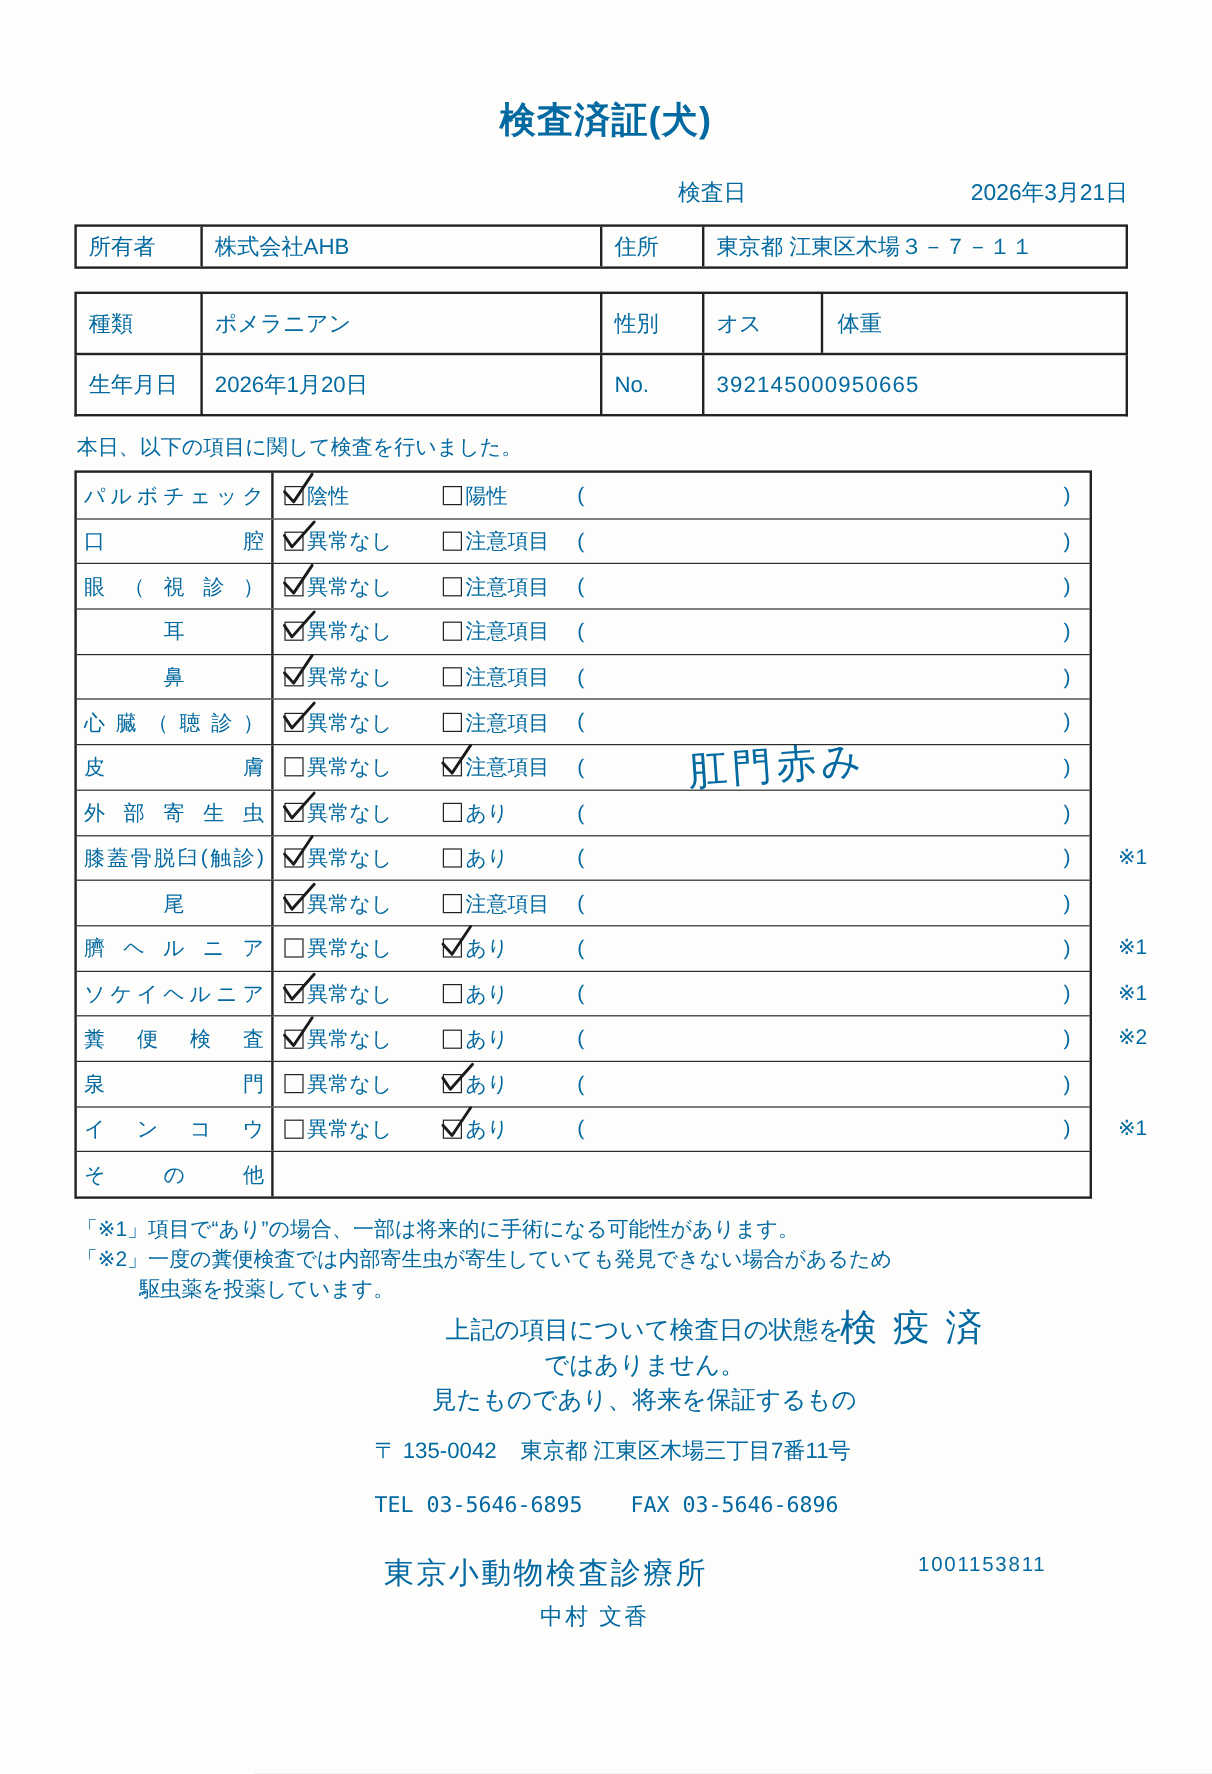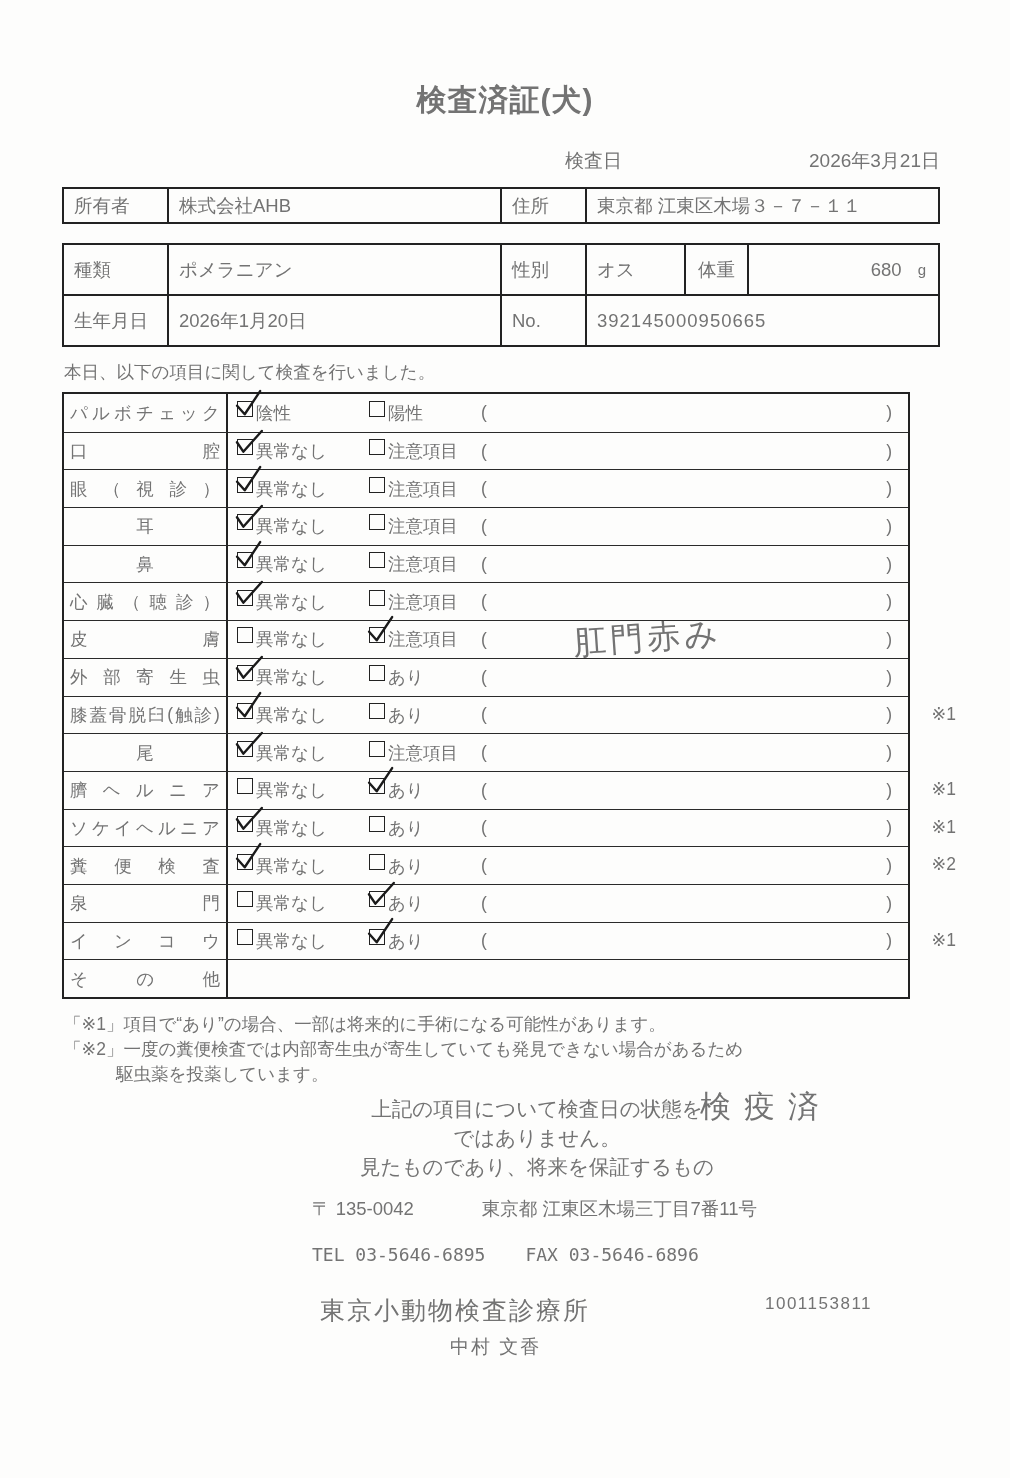--- a/index.html
+++ b/index.html
@@ -1,21 +1,21 @@
 <!DOCTYPE html>
 <html><head>
 <meta charset="utf-8">
 <style>
   * { margin:0; padding:0; box-sizing:border-box; }
   html,body { background:#e9e9e9; }
   .page {
     width:1010px; height:1478px; margin:0 auto; background:#fdfdfc;
     position:relative; overflow:hidden;
     font-family:"Liberation Sans","DejaVu Sans",sans-serif;
-    color:#737373;
+    color:#0369a1;
   }
   
   .title { padding-top:80px; text-align:center; font-size:30px; font-weight:600; letter-spacing:1px; }
   .date-row { position:relative; margin:27px 0 0 62px; width:878px; height:26px; font-size:19px; }
   .date-label { position:absolute; left:503px; top:0; }
   .date-value { position:absolute; right:0; top:0; }
   
   .grid { margin-left:62px; width:878px; display:grid; border:2px solid #222; }
   .info1 { margin-top:13px; grid-template-columns:103px 333px 85px 1fr; }
   .info2a { margin-top:19px; grid-template-columns:103px 333px 85px 99px 63px 1fr; }
@@ -30,38 +30,38 @@
   
   .intro { margin:13px 0 0 64px; font-size:17.5px; }
   
   .exam { margin:8px 0 0 62px; width:848px; border:2px solid #222; }
   .exam-row { position:relative; display:flex; height:37.7px; border-top:1.6px solid #2a2a2a; }
   .exam-row:first-child { border-top:none; }
   .exam-label { width:164px; border-right:2px solid #222; display:flex; align-items:center; padding:0 6px; font-size:17.5px; height:100%; }
   .exam-label.justify { justify-content:space-between; }
   .exam-label.center { justify-content:center; }
   .exam-content { flex:1; display:flex; align-items:center; font-size:17.5px; }
-  .opt { display:flex; align-items:flex-start; white-space:nowrap; }
+  .opt { display:flex; align-items:center; white-space:nowrap; }
   .opt1 { width:132px; margin-left:9px; }
   .opt2 { width:112px; }
   .checkbox { position:relative; width:16px; height:16px; border:1.8px solid #222; margin-right:3px; flex:none; }
   .checkbox svg { display:none; position:absolute; left:-5px; top:-11px; width:30px; height:26px; overflow:visible; }
   .checkbox.checked svg { display:block; }
   .exam-row:nth-child(odd) .checkbox svg { transform:rotate(-4deg); }
   .exam-row:nth-child(even) .checkbox svg { transform:rotate(4deg); }
   .parens { flex:1; display:flex; justify-content:space-between; padding-right:16px; position:relative; }
   .note { position:absolute; left:92px; top:-13px; font-size:33px; letter-spacing:4px; transform:rotate(-4deg); font-weight:500; white-space:nowrap; }
   .mark { position:absolute; right:-48px; top:7px; font-size:17.5px; white-space:nowrap; }
   
   .footnotes { margin:13px 0 0 64px; font-size:17.5px; line-height:25px; }
   .fn-indent { padding-left:52px; }
   .disclaimer { margin:7px 0 0 64px; font-size:20.5px; font-weight:400; line-height:29px;text-align:center; }
   
   .stamp { position:absolute; left:700px; top:1086px; font-size:31px; letter-spacing:13px; font-weight:500; white-space:nowrap; }
-  .postal-row { margin:15px 0 0 312px; font-size:18.5px; display:flex; gap:68px; }
+  .postal-row { margin:15px 0 0 312px; font-size:18.5px; display:flex; gap:20px; }
   .tel-row { margin:23px 0 0 312px; font-size:18px; display:flex; gap:40px; font-family:"DejaVu Sans Mono","Liberation Mono",monospace; }
   .clinic-name { margin:29px 0 0 320px; font-size:25px; letter-spacing:2px; }
   .vet-name { margin:7px 0 0 450px; font-size:19px; letter-spacing:2px; }
   .serial { position:absolute; left:765px; top:1294px; font-size:17px; letter-spacing:1.5px; }
 </style>
 </head>
 <body>
 
 <div class="page">
 
@@ -78,24 +78,20 @@
     <div class="cell">住所</div>
     <div class="cell">東京都 江東区木場３－７－１１</div>
   </div>
 
   <div class="grid info2a">
     <div class="cell first">種類</div>
     <div class="cell">ポメラニアン</div>
     <div class="cell">性別</div>
     <div class="cell">オス</div>
     <div class="cell ctr">体重</div>
-    <div class="cell rgt">
-      <span>680</span>
-      <span class="unit">g</span>
-    </div>
   </div>
   <div class="grid info2b">
     <div class="cell first">生年月日</div>
     <div class="cell">2026年1月20日</div>
     <div class="cell">No.</div>
     <div class="cell no-val">392145000950665</div>
   </div>
 
   <div class="intro">本日、以下の項目に関して検査を行いました。</div>
 

